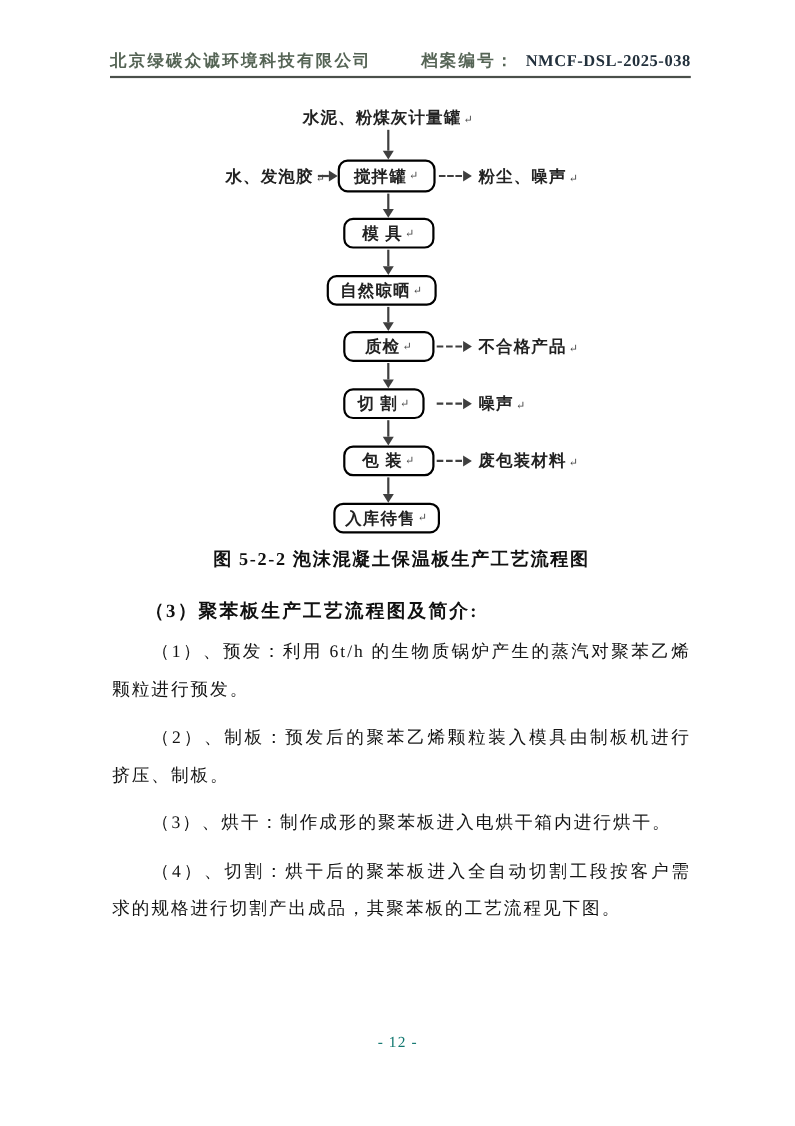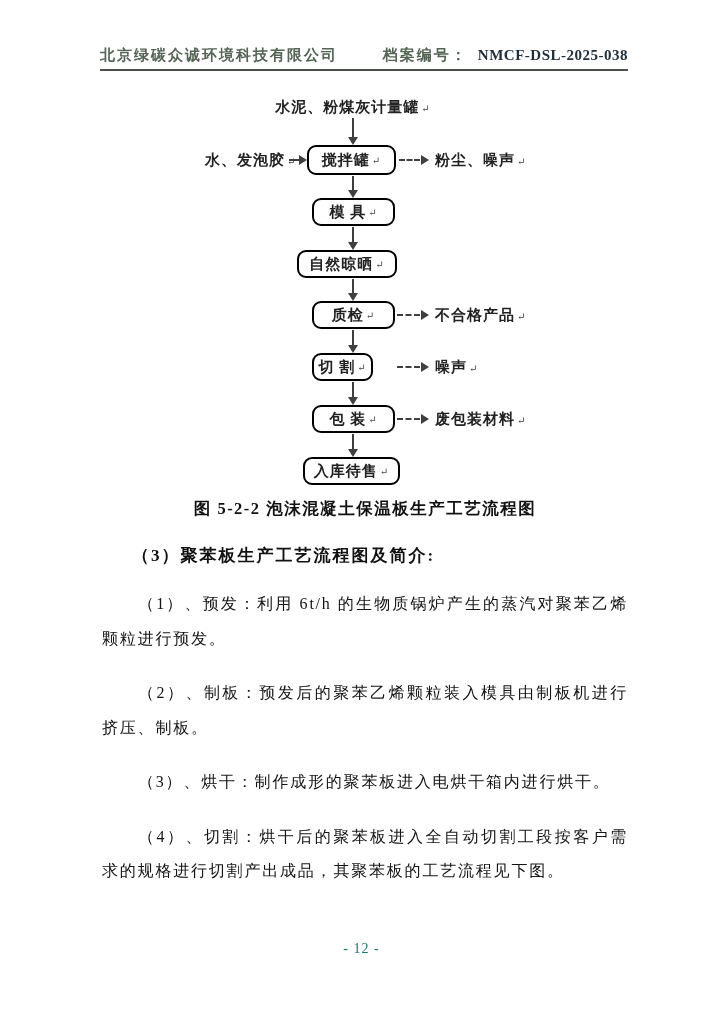--- a/index.html
+++ b/index.html
@@ -97,21 +97,21 @@
   .section-heading {
     margin-top: 24px;
     padding-left: 30px;
     font-weight: bold;
     font-size: 17px;
     letter-spacing: 2px;
     color: #111;
     font-family: Liberation Serif, serif;
   }
   .para {
-    margin-top: 20px;
+    margin-top: 9px;
     font-size: 16px;
     line-height: 34.5px;
     letter-spacing: 1.8px;
     text-indent: 36px;
     text-align: justify;
     color: #141414;
   }
 
   
   .footer {
@@ -179,21 +179,21 @@
         <span class="rm">↵</span>
     </div>
 
     <div class="harrow-dashed" style="left:397px; top:314px; width:23px;"></div>
     <div class="fc-label" style="left:435px; top:306px;">
       <span>不合格产品</span><span class="rm">↵</span>
     </div>
 
     <div class="varrow" style="left:352px; top:330px; height:15px;"></div>
 
-    <div class="fc-box" style="left:312px; top:353px; width:61px; height:28px;">
+    <div class="fc-box" style="left:312px; top:353px; width:74px; height:28px;">
       <span>切 割</span>
         <span class="rm">↵</span>
     </div>
 
     <div class="harrow-dashed" style="left:397px; top:366px; width:23px;"></div>
     <div class="fc-label" style="left:435px; top:358px;">
       <span>噪声</span><span class="rm">↵</span>
     </div>
 
     <div class="varrow" style="left:352px; top:382px; height:15px;"></div>

